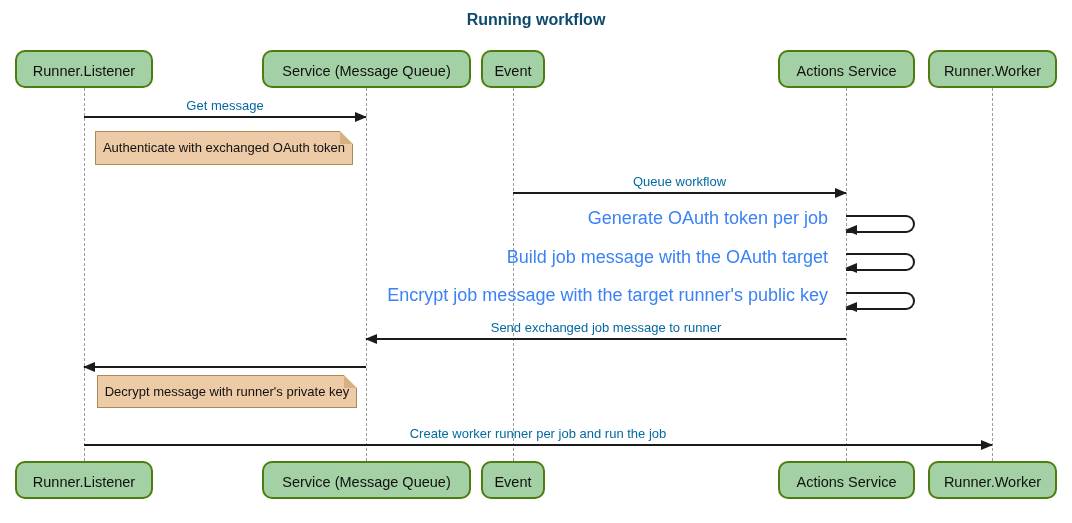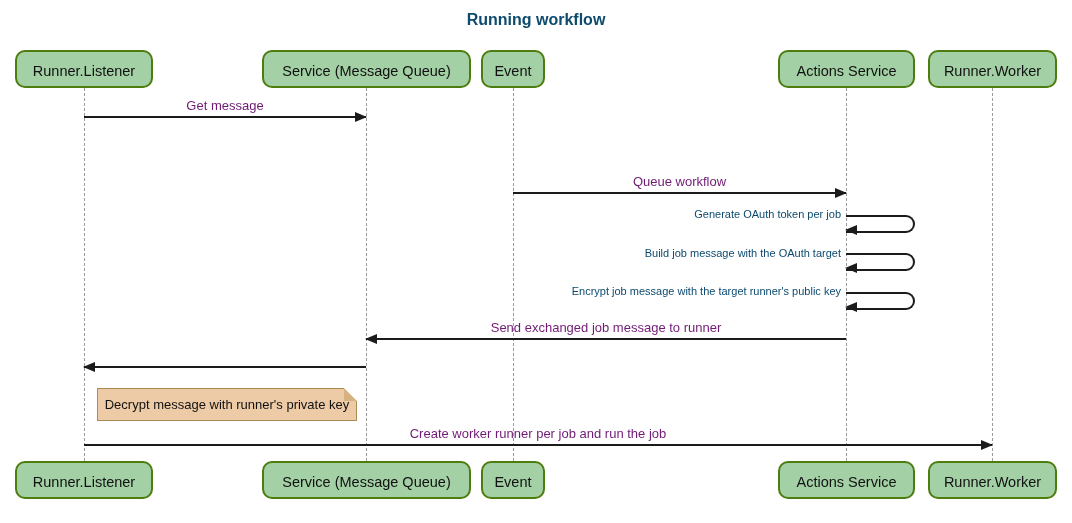--- a/index.html
+++ b/index.html
@@ -42,21 +42,21 @@
   }
   .actor.top { top: 50px; }
   .actor.bottom { top: 461px; }
   .msg { position: absolute; height: 22px; }
   .msg .lbl {
     position: absolute;
     left: 0; right: 0; bottom: 5px;
     text-align: center;
     font-size: 13px;
     white-space: nowrap;
-    color: #701a75;
+    color: #0369a1;
   }
   .msg .line {
     position: absolute;
     left: 0; right: 0; bottom: 0;
     height: 0;
     border-top: 2px solid #1b1b1b;
   }
   .ah { position: absolute; width: 0; height: 0;
         border-top: 5px solid transparent; border-bottom: 5px solid transparent; }
   .ah.r { right: -1px; bottom: -4px; border-left: 12px solid #1b1b1b; }
@@ -67,25 +67,25 @@
     width: 69px;
     height: 18px;
     box-sizing: border-box;
     border: 2px solid #1b1b1b;
     border-left: none;
     border-radius: 0 9px 9px 0;
   }
   .loop .ah { left: -1px; bottom: -4px; border-right: 12px solid #1b1b1b; }
   .loop-lbl {
     position: absolute;
-    right: 231px;
-    font-size: 11px;
+    right: 244px;
+    font-size: 18px;
     white-space: nowrap;
     text-align: right;
-    color: #0c4a6e;
+    color: #3b82f6;
   }
   .note {
     position: absolute;
     background: #EDCBA6;
     border: 1px solid #AA8B55;
     box-sizing: border-box;
     text-align: center;
     font-size: 13px;
     color: #111111;
     white-space: nowrap;
@@ -150,21 +150,22 @@
     <div class="line"></div>
     <span class="ah l"></span>
   </div>
 
   <div class="msg" style="left:84px;width:908px;top:424px">
     <div class="lbl">Create worker runner per job and run the job</div>
     <div class="line"></div>
     <span class="ah r"></span>
   </div>
 
-  <div class="note" style="left:97px;top:388px;width:260px;height:33px;line-height:31px">Decrypt message with runner's private key</div>
+  <div class="note" style="left:95px;top:131px;width:258px;height:34px;line-height:32px">Authenticate with exchanged OAuth token</div>
+  <div class="note" style="left:97px;top:375px;width:260px;height:33px;line-height:31px">Decrypt message with runner's private key</div>
 
   <div class="actor top" style="left:15px;width:138px">Runner.Listener</div>
   <div class="actor top" style="left:262px;width:209px">Service (Message Queue)</div>
   <div class="actor top" style="left:481px;width:64px">Event</div>
   <div class="actor top" style="left:778px;width:137px">Actions Service</div>
   <div class="actor top" style="left:928px;width:129px">Runner.Worker</div>
 
   <div class="actor bottom" style="left:15px;width:138px">Runner.Listener</div>
   <div class="actor bottom" style="left:262px;width:209px">Service (Message Queue)</div>
   <div class="actor bottom" style="left:481px;width:64px">Event</div>

